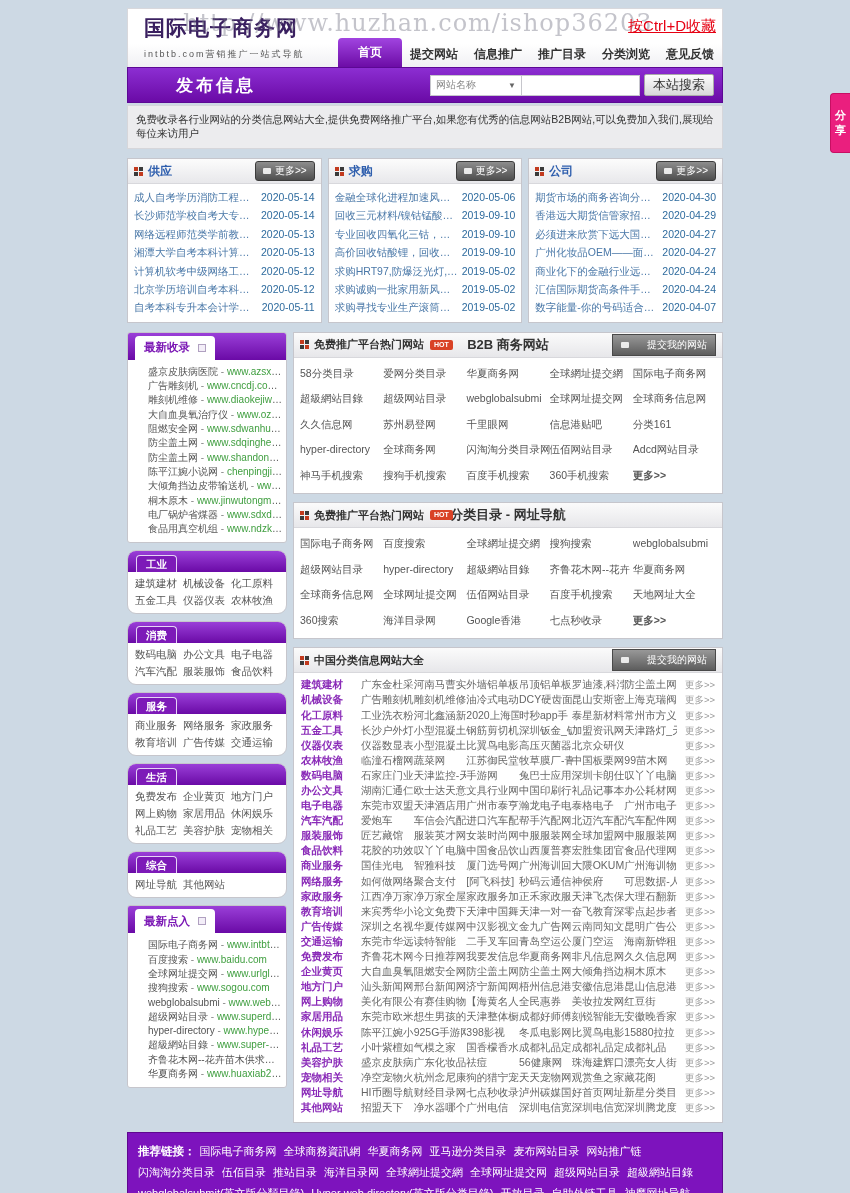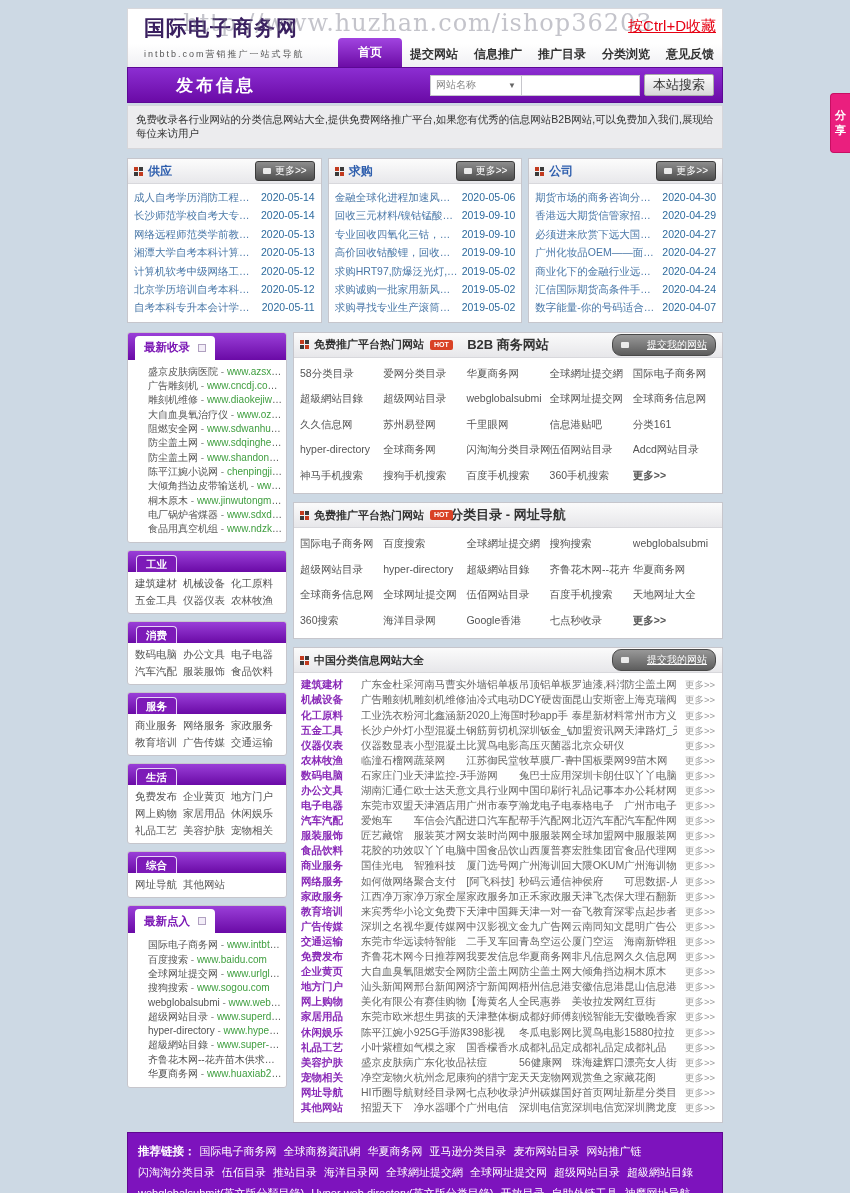--- a/index.html
+++ b/index.html
@@ -55,32 +55,32 @@
   .panel { background:#fff; border:1px solid #c6c6cc; border-radius:3px; overflow:hidden; }
   .panel-head { height:27px; background:linear-gradient(180deg,#9a3fd8,#6a0aa6); position:relative; }
   .panel-tab { position:absolute; left:7px; top:3px; bottom:0; background:#fff; border-radius:4px 4px 0 0; padding:0 9px; display:flex; align-items:center; gap:8px; font-size:11.5px; font-weight:bold; color:#7a16b4; cursor:pointer; }
   .panel-tab-icon { display:inline-block; width:8px; height:8px; border:1px solid #b0a0c0; background:#f3eef8; }
   .panel-list { padding:5px 4px 6px 20px; list-style:decimal; font-size:10px; color:#555; line-height:14.3px; }
   .panel-list li { white-space:nowrap; overflow:hidden; text-overflow:ellipsis; }
   .site-name { color:#555; cursor:pointer; }
   .site-name::after { content:" - "; color:#888; }
   .site-url { color:#3f9e3f; cursor:pointer; }
 
-  .cat { background:#fff; border:1px solid #c6c6cc; border-radius:3px; overflow:hidden; }
+  .cat { background:#fff; border:1px solid #c6c6cc; border-radius:9px; overflow:hidden; }
   .cat-head { height:21px; background:linear-gradient(180deg,#9a3fd8,#6a0aa6); display:flex; align-items:flex-end; }
   .cat-tab { margin-left:8px; height:17px; line-height:16px; border:1px solid #e6d4f6; border-bottom:none; border-radius:4px 4px 0 0; background:#7d1ab8; color:#fff; font-size:10.5px; font-weight:bold; padding:0 9px; cursor:pointer; }
   .cat-links { display:grid; grid-template-columns:repeat(3,1fr); padding:3px 7px 4px; }
   .cat-link { font-size:10.5px; color:#555; line-height:17px; white-space:nowrap; overflow:hidden; cursor:pointer; }
 
   .section { background:#fff; border:1px solid #c6c6cc; }
   .sec-head { height:25px; background:linear-gradient(180deg,#fbfbfb,#e7e7ea); border-bottom:1px solid #d8d8dc; display:flex; align-items:center; padding:0 6px; position:relative; }
   .sec-label { font-size:11px; font-weight:bold; color:#333; white-space:nowrap; z-index:1; }
   .hot { background:#d94226; color:#fff; font-size:7px; font-weight:bold; padding:1px 4px 2px; border-radius:2px; margin-left:6px; z-index:1; }
   .sec-title { position:absolute; left:0; right:0; text-align:center; font-size:13px; font-weight:bold; color:#333; pointer-events:none; }
-  .submit-btn { margin-left:auto; z-index:2; background:linear-gradient(180deg,#989898,#5d5d5d); border:1px solid #494949; color:#fff; font-size:10px; padding:3px 8px; border-radius:9px; display:flex; gap:18px; align-items:center; cursor:pointer; white-space:nowrap;text-decoration:underline; }
+  .submit-btn { margin-left:auto; z-index:2; background:linear-gradient(180deg,#989898,#5d5d5d); border:1px solid #494949; color:#fff; font-size:10px; padding:3px 8px; border-radius:0; display:flex; gap:18px; align-items:center; cursor:pointer; white-space:nowrap; }
   .link-grid { display:grid; grid-template-columns:repeat(5,1fr); padding:3px 6px 5px; }
   .link-grid .g-link { text-align:left; font-size:10.5px; color:#555; line-height:25.5px; white-space:nowrap; overflow:hidden; cursor:pointer; }
   .more-red { color:#c53000; font-weight:bold; }
 
   .china-table { padding:4px 7px 7px; }
   .china-row { display:grid; grid-template-columns:60px repeat(6,1fr) 38px; line-height:15.1px; align-items:center; }
   .china-cat { color:#8a2bb8; font-weight:bold; font-size:10.5px; white-space:nowrap; overflow:hidden; cursor:pointer; }
   .china-site { color:#666; font-size:10.5px; white-space:nowrap; overflow:hidden; padding-right:7px; cursor:pointer; }
   .china-more { color:#999; font-size:9.5px; text-align:right; cursor:pointer; }
 

